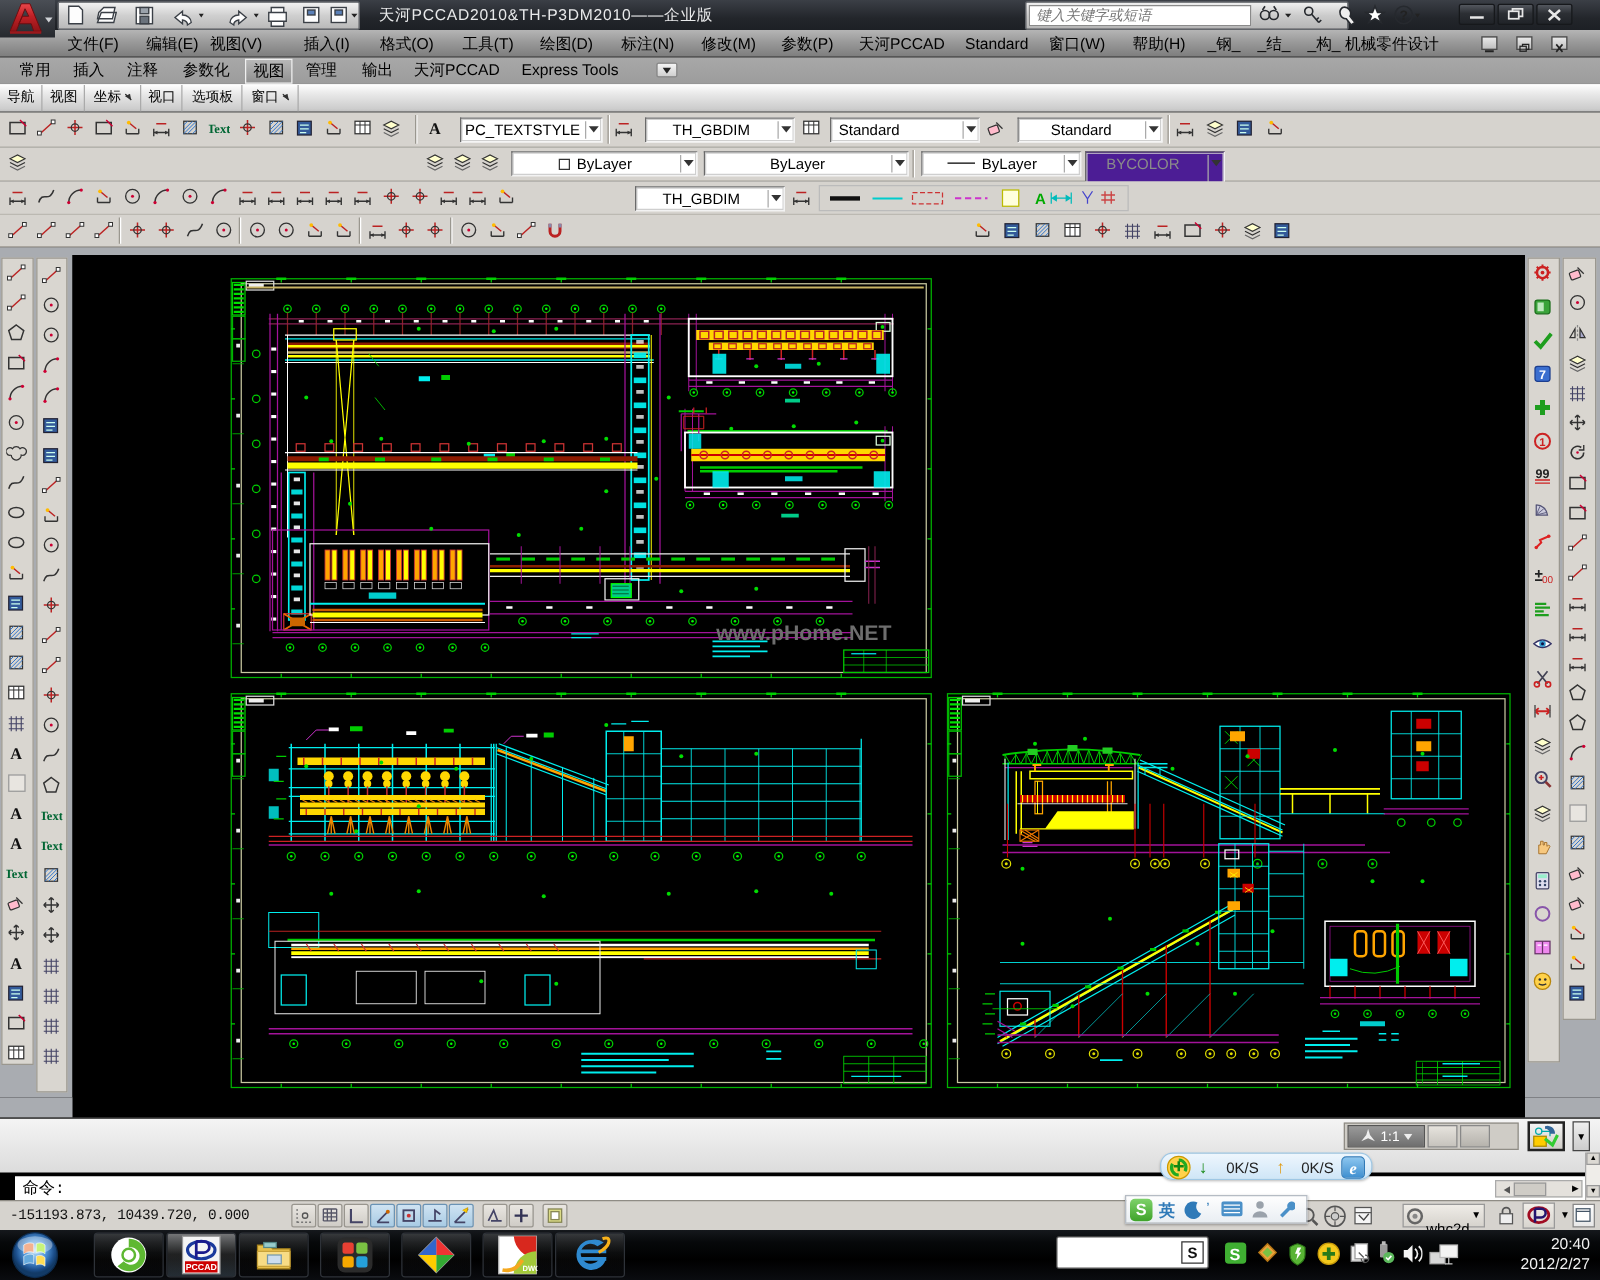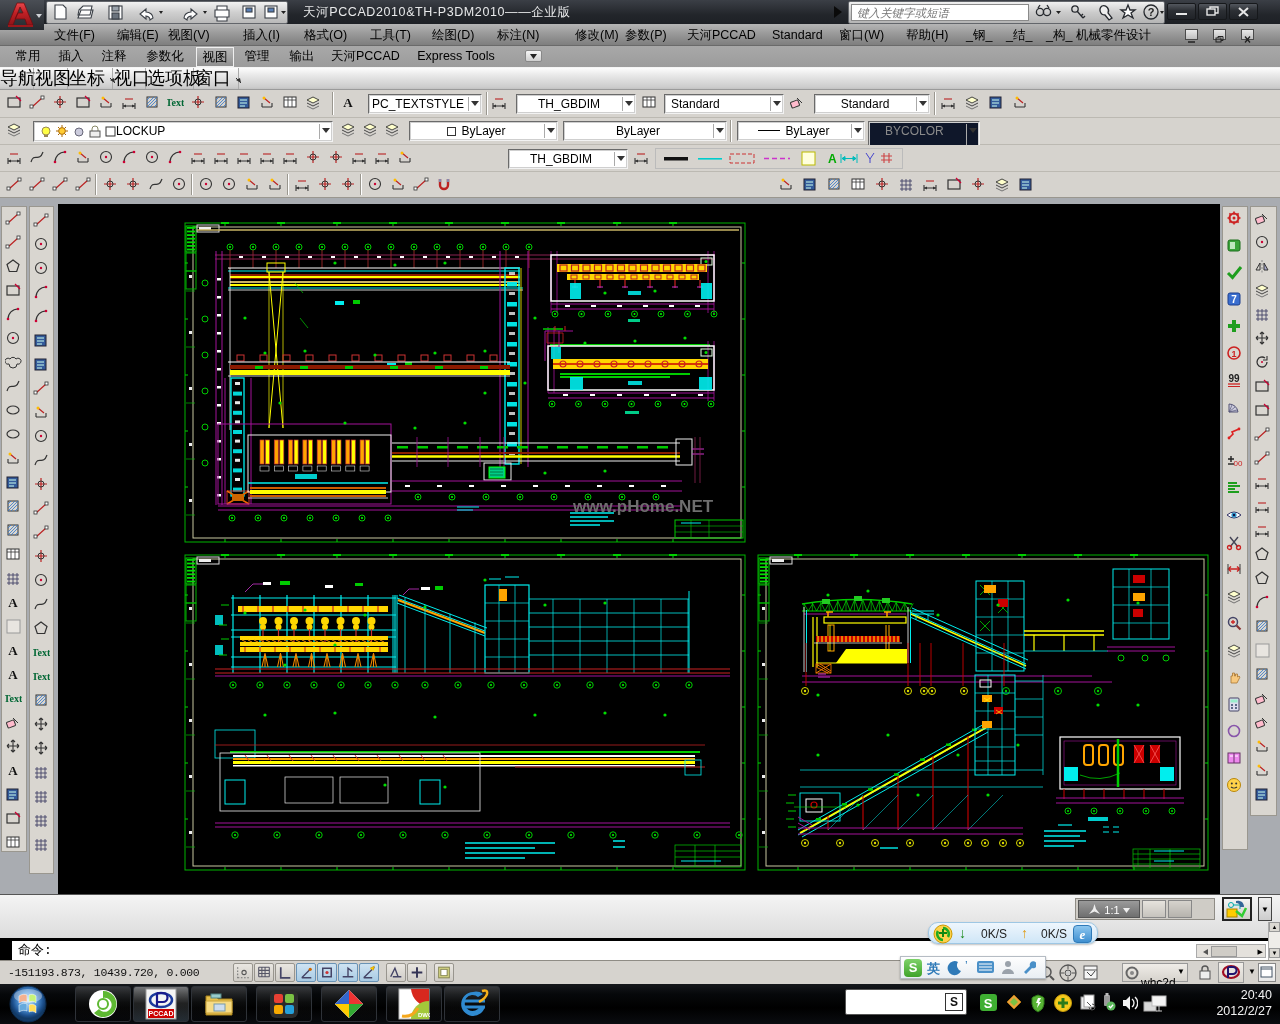--- a/index.html
+++ b/index.html
@@ -4,33 +4,33 @@
 *{margin:0;padding:0;box-sizing:border-box}
 html,body{width:1280px;height:1024px;overflow:hidden;background:#000;font-family:"Liberation Sans",sans-serif}
 .abs{position:absolute}
 #page{position:relative;width:1280px;height:1024px}
 
 #titlebar{left:0;top:0;width:1280px;height:24px;background:linear-gradient(#3b3f46,#23262b 60%,#1d2025)}
 #alogo{left:0;top:0;width:44px;height:30px;background:linear-gradient(#4a4e55,#26292e);z-index:5}
 #qat{left:46px;top:1px;width:242px;height:23px;background:linear-gradient(#f2f2f2,#cfcfcf 50%,#b9b9b9);border:1px solid #63666b;border-radius:2px}
 #ttext1{left:303px;top:4px;color:#e8e9ea;font-size:12.5px;letter-spacing:0.6px;white-space:nowrap}
 #fname{left:578px;top:0;width:256px;height:24px;background:radial-gradient(ellipse at 50% 120%,#cfd2d6 0%,#9aa0a6 55%,#3a3e44 100%);color:#0b0b0b;font-size:12.5px;line-height:24px;text-align:center;white-space:nowrap}
-#srch{left:848px;top:1px;width:317px;height:23px;background:linear-gradient(#f0f0f0,#cbcbcb 50%,#b5b5b5);border:1px solid #63666b;border-radius:2px}
+#srch{left:820px;top:1px;width:259px;height:23px;background:linear-gradient(#f0f0f0,#cbcbcb 50%,#b5b5b5);border:1px solid #63666b;border-radius:2px}
 #srchbox{left:2px;top:2px;width:178px;height:17px;background:#fff;border:1px solid #8a8a8a;color:#777;font-style:italic;font-size:11.5px;line-height:16px;padding-left:5px}
 .winbtn{top:3px;width:29px;height:17px;border:1px solid #16181b;border-radius:2px;background:linear-gradient(#53575e,#2c2f34 45%,#202328);color:#dcdcdc;text-align:center;font-size:11px;line-height:15px}
 
 #menubar{left:0;top:24px;width:1280px;height:22px;background:linear-gradient(#b5b5b5,#9a9a9a 45%,#7e7e7e);border-bottom:1px solid #6a6a6a}
 .mi{position:absolute;top:0;color:#000;font-size:12.5px;line-height:22px;white-space:nowrap;text-align:center}
 
 #rtabs{left:0;top:46px;width:1280px;height:21px;background:linear-gradient(#a8a8a8,#9c9c9c)}
 .rtab{position:absolute;top:0;color:#000;font-size:12.5px;line-height:20px;white-space:nowrap;text-align:center}
 .rtab.act{border:1px solid #f0f0f0;background:linear-gradient(#b8b8b8,#909090);line-height:18px;top:1px}
 
 #prow{left:0;top:67px;width:1280px;height:23px;background:linear-gradient(#fdfdfd,#e8e8e8 35%,#cdcdcd 90%,#c2c2c2);border-bottom:1px solid #9a9a9a;border-top:1px solid #f5f5f5}
-.pbtn{position:absolute;top:0;color:#000;font-size:18px;line-height:21px;border-right:1px solid #aaa;white-space:nowrap;text-align:center}
+.pbtn{position:absolute;top:0;color:#000;font-size:11px;line-height:21px;border-right:1px solid #aaa;white-space:nowrap;text-align:center}
 
 .trow{left:0;width:1280px;background:#d6d3ce}
 .tsep{position:absolute;top:2px;bottom:2px;width:2px;border-left:1px solid #9a978f;border-right:1px solid #fff}
 .combo{position:absolute;height:20px;background:#fff;border:1px solid #888;border-top-color:#6a6a6a;border-left-color:#6a6a6a;border-bottom-color:#f2f2f2;border-right-color:#f2f2f2;box-shadow:inset 0 0 0 1px #cfcfcf;font-size:12px;color:#000;line-height:18px;text-align:center}
 .combo .da{position:absolute;right:2px;top:6px;width:0;height:0;border:4px solid transparent;border-top:5px solid #333}
 .combo .dal{position:absolute;right:12px;top:2px;bottom:2px;border-left:1px solid #aaa}
 
 .vtb{background:#d9d6d0;border:1px solid #9a978f}
 
 #canvas{left:58px;top:204px;width:1162px;height:674px;background:#000}
@@ -115,21 +115,21 @@
 
 <div class="abs" id="menubar">
 <span class="mi" style="left:54px;width:40px">文件(F)</span>
 <span class="mi" style="left:117px;width:40px">编辑(E)</span>
 <span class="mi" style="left:168px;width:40px">视图(V)</span>
 <span class="mi" style="left:243px;width:36px">插入(I)</span>
 <span class="mi" style="left:304px;width:40px">格式(O)</span>
 <span class="mi" style="left:370px;width:38px">工具(T)</span>
 <span class="mi" style="left:432px;width:40px">绘图(D)</span>
 <span class="mi" style="left:497px;width:40px">标注(N)</span>
-<span class="mi" style="left:575px;width:42px">修改(M)</span>
+<span class="mi" style="left:561px;width:42px">修改(M)</span>
 <span class="mi" style="left:625px;width:40px">参数(P)</span>
 <span class="mi" style="left:687px;width:66px">天河PCCAD</span>
 <span class="mi" style="left:772px;width:46px">Standard</span>
 <span class="mi" style="left:839px;width:44px">窗口(W)</span>
 <span class="mi" style="left:906px;width:42px">帮助(H)</span>
 <span class="mi" style="left:966px;width:26px">_钢_</span>
 <span class="mi" style="left:1006px;width:26px">_结_</span>
 <span class="mi" style="left:1046px;width:26px">_构_</span>
 <span class="mi" style="left:1076px;width:74px">机械零件设计</span>
 <span class="abs" style="left:1185px;top:5px;width:13px;height:11px;border:1px solid #4a4a4a;background:linear-gradient(#e9e9e9,#bfbfbf)"><svg width="11" height="9">
@@ -277,50 +277,40 @@
         <path d="M5 4 l6 5" stroke="#b22" stroke-width="1.2"></path>
         <circle cx="5" cy="4" r="1.5" fill="#fb0"></circle>
       </svg>
     </div>
 <div class="abs trow" style="top:118px;height:27px;border-bottom:1px solid #bcb9b2">
       <svg class="abs" style="left:6px;top:3px" width="17" height="17" viewBox="0 0 17 17">
         <path d="M2 6 l6 -3 l6 3 l-6 3 z" fill="#ffc" stroke="#333" stroke-width=".9"></path>
         <path d="M2 9 l6 3 l6 -3" fill="none" stroke="#333" stroke-width=".9"></path>
         <path d="M2 12 l6 3 l6 -3" fill="none" stroke="#666" stroke-width=".9"></path>
       </svg>
-      <div class="combo" style="left:33px;top:3px;width:300px;height:21px;text-align:left;padding-left:82px">LOCKUP<span class="da"></span><span class="dal"></span><svg class="abs" style="left:4px;top:2px" width="90" height="16" viewBox="0 0 90 16">
-          <circle cx="8" cy="7" r="4" fill="#ff4" stroke="#985"></circle>
-          <path d="M6 11 h4 v2 h-4 z" fill="#985"></path>
-          <circle cx="24" cy="7" r="3.4" fill="#fc3" stroke="#a60"></circle>
-          <path d="M24 1 v2 M24 11 v2 M18 7 h2 M28 7 h2 M20 3 l1.4 1.4 M26.6 9.6 l1.4 1.4 M28 3 l-1.4 1.4 M21.4 9.6 L20 11" stroke="#a60"></path>
-          <circle cx="41" cy="8" r="4" fill="#ccd" stroke="#667"></circle>
-          <path d="M54 7 v-2 a3 3 0 0 1 6 0 v2" fill="none" stroke="#886"></path>
-          <rect x="52" y="7" width="10" height="6" fill="#eee" stroke="#555"></rect>
-          <rect x="68" y="3" width="9" height="9" fill="#fff" stroke="#333"></rect>
-        </svg></div>
       <svg class="abs" style="left:340px;top:3px" width="17" height="17" viewBox="0 0 17 17">
         <path d="M2 6 l6 -3 l6 3 l-6 3 z" fill="#ffc" stroke="#333" stroke-width=".9"></path>
         <path d="M2 9 l6 3 l6 -3" fill="none" stroke="#333" stroke-width=".9"></path>
         <path d="M2 12 l6 3 l6 -3" fill="none" stroke="#666" stroke-width=".9"></path>
       </svg>
       <svg class="abs" style="left:362px;top:3px" width="17" height="17" viewBox="0 0 17 17">
         <path d="M2 6 l6 -3 l6 3 l-6 3 z" fill="#ffc" stroke="#333" stroke-width=".9"></path>
         <path d="M2 9 l6 3 l6 -3" fill="none" stroke="#333" stroke-width=".9"></path>
         <path d="M2 12 l6 3 l6 -3" fill="none" stroke="#666" stroke-width=".9"></path>
       </svg>
       <svg class="abs" style="left:384px;top:3px" width="17" height="17" viewBox="0 0 17 17">
         <path d="M2 6 l6 -3 l6 3 l-6 3 z" fill="#ffc" stroke="#333" stroke-width=".9"></path>
         <path d="M2 9 l6 3 l6 -3" fill="none" stroke="#333" stroke-width=".9"></path>
         <path d="M2 12 l6 3 l6 -3" fill="none" stroke="#666" stroke-width=".9"></path>
       </svg>
       <div class="combo" style="left:409px;top:3px;width:149px;height:20px;background:#fff;color:#000;text-align:center;padding-right:14px;"><span style="display:inline-block;width:9px;height:9px;border:1px solid #333;background:#fff;margin-right:5px;vertical-align:-1px"></span>ByLayer<span class="da"></span><span class="dal"></span></div>
       <div class="combo" style="left:563px;top:3px;width:164px;height:20px;background:#fff;color:#000;text-align:center;padding-right:14px;">ByLayer<span class="da"></span><span class="dal"></span></div>
       <div class="tsep" style="left:730px"></div>
       <div class="combo" style="left:737px;top:3px;width:128px;height:20px;background:#fff;color:#000;text-align:center;padding-right:14px;"><span style="display:inline-block;width:22px;border-top:1.5px solid #000;margin-right:5px;vertical-align:4px"></span>ByLayer<span class="da"></span><span class="dal"></span></div>
-      <div class="combo" style="left:868px;top:3px;width:112px;height:37px;background:#0f172a;color:#8a8a8a;text-align:left;padding-left:16px;">BYCOLOR<span class="da"></span><span class="dal"></span></div>
+      <div class="combo" style="left:868px;top:3px;width:112px;height:37px;background:#4c1d95;color:#8a8a8a;text-align:left;padding-left:16px;">BYCOLOR<span class="da"></span><span class="dal"></span></div>
     </div>
 <div class="abs trow" style="top:145px;height:27px;border-bottom:1px solid #bcb9b2">
       <svg class="abs" style="left:6px;top:4px" width="17" height="17" viewBox="0 0 17 17">
         <path d="M2 12 h12 M2 9 v6 M14 9 v6" stroke="#333" stroke-width="1.1" fill="none"></path>
         <path d="M4 5 l8 0" stroke="#b22" stroke-width="1.1"></path>
         <path d="M2 12 l3 -1.5 v3 z M14 12 l-3 -1.5 v3 z" fill="#333"></path>
       </svg>
       <svg class="abs" style="left:29px;top:4px" width="17" height="17" viewBox="0 0 17 17">
         <path d="M2 13 C 5 3 10 14 14 3" fill="none" stroke="#333" stroke-width="1.2"></path>
       </svg>

